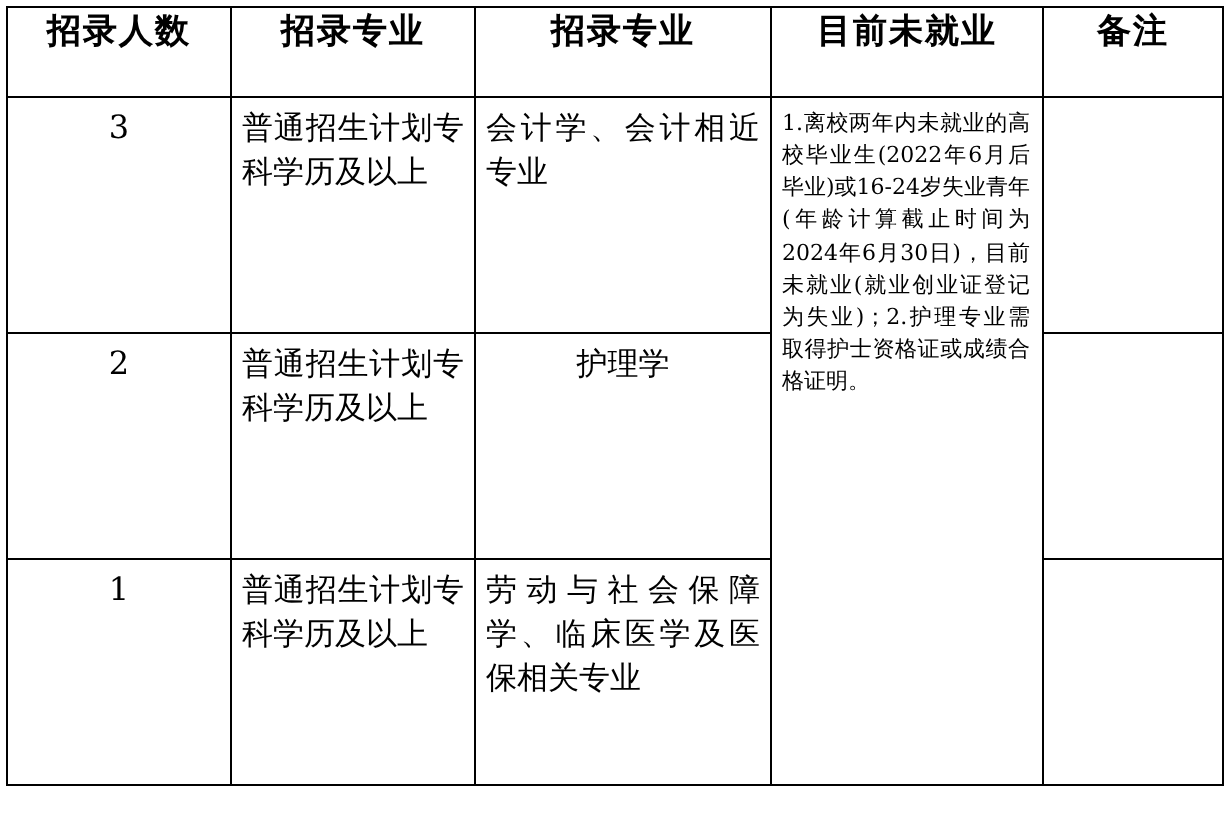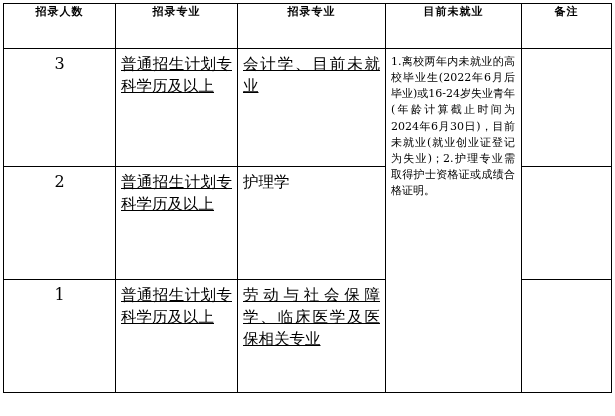--- a/index.html
+++ b/index.html
@@ -35,44 +35,44 @@
   .col-count  { width: 112px; }
   .col-edu    { width: 122px; }
   .col-major  { width: 148px; }
   .col-cond   { width: 136px; }
   .col-note   { width: 90px; }
 
   thead th {
     height: 44px;
     text-align: center;
     vertical-align: middle;
-    font-size: 11px;
+    font-size: 17px;
     font-weight: bold;
     letter-spacing: 1px;
   }
   .cell {
     box-sizing: border-box;
     padding: 4px 5px 4px 5px;
     font-size: 15.5px;
     line-height: 1.42;
   }
   .cell.center-mid {
+    text-align: center;
     vertical-align: middle;
   }
   td.mid {
     vertical-align: middle;
   }
   .num {
     font-size: 16px;
     text-align: center;
   }
   .just {
     text-align: justify;
     text-justify: inter-ideograph;
-    text-decoration: underline;
   }
   .row1 { height: 118px; }
   .row2 { height: 113px; }
   .row3 { height: 113px; }
 
   td.cond-cell {
     vertical-align: top;
   }
   .cond-text {
     padding: 5px 6px 4px 5px;
@@ -105,21 +105,21 @@
     </thead>
     <tbody>
       <tr class="row1">
         <td class="mid">
           <div class="cell num">3</div>
         </td>
         <td class="mid">
           <div class="cell just">普通招生计划专科学历及以上</div>
         </td>
         <td>
-          <div class="cell just">会计学、目前未就业</div>
+          <div class="cell just">会计学、会计相近专业</div>
         </td>
         <td class="cond-cell" rowspan="3">
           <div class="cond-text">1.离校两年内未就业的高校毕业生(2022年6月后毕业)或16-24岁失业青年(年龄计算截止时间为2024年6月30日)，目前未就业(就业创业证登记为失业)；2.护理专业需取得护士资格证或成绩合格证明。</div>
         </td>
         <td>
           <div class="cell center-mid"></div>
         </td>
       </tr>
       <tr class="row2">
         <td class="mid">

